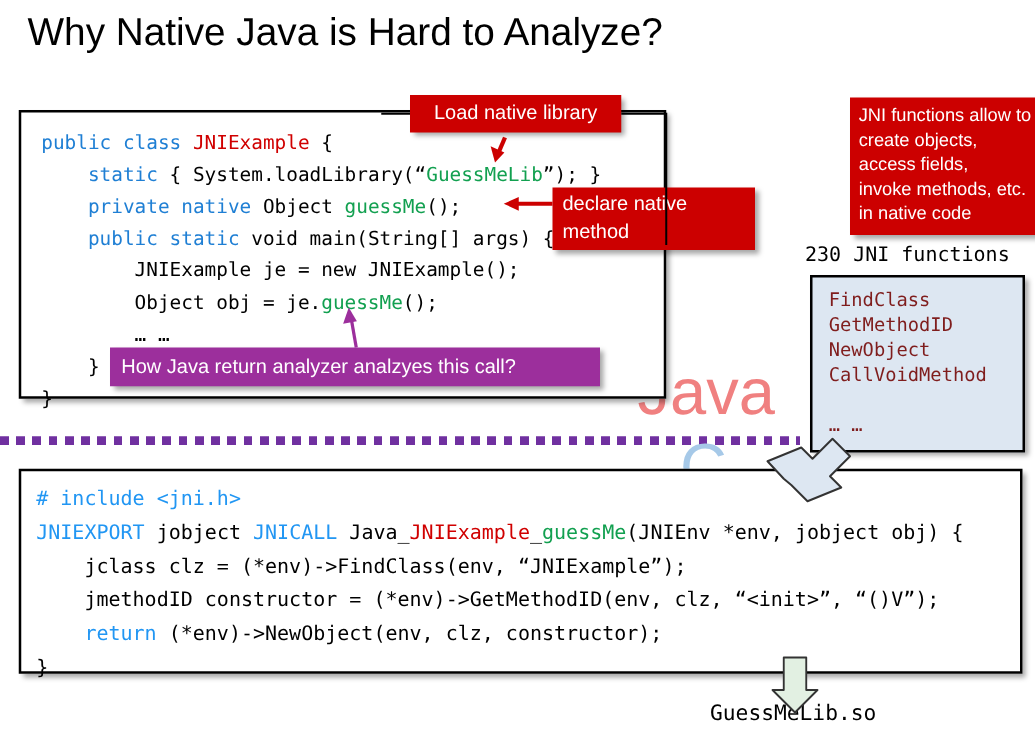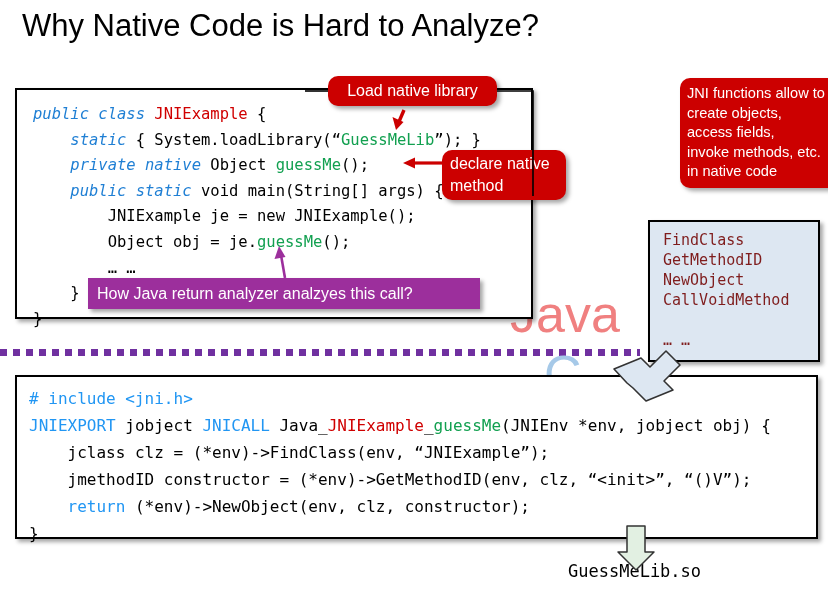--- a/index.html
+++ b/index.html
@@ -38,42 +38,41 @@
     color:#000000;
   }
   #java-code{
     position:absolute;left:16px;top:12px;
     font-size:15.5px;line-height:25.6px;
   }
   #c-code{
     position:absolute;left:12px;top:8px;
     font-size:16px;line-height:27px;
   }
-  .kw{color:#1f7fd4;font-style:italic;}      
+  .kw{color:#1f7fd4;}      
   .kw2{color:#2196f3;}
   .type-red{color:#d00000;}
   .grn{color:#12a050;}     
   .blk{color:#000000;}
 
   
   .redbox{
     position:absolute;
     background:#cc0000;
     color:#ffffff;
     font-family:"Liberation Sans", sans-serif;
     box-shadow:3px 3px 4px rgba(0,0,0,0.35);
     box-sizing:border-box;
-    border-radius:10px;
   }
   #callout-load-lib{
     left:328px;top:76px;width:169px;height:30px;
     font-size:16px;line-height:30px;text-align:center;
   }
   #callout-declare-native{
-    left:442px;top:150px;width:124px;height:50px;
+    left:442px;top:150px;width:162px;height:50px;
     font-size:16px;line-height:22px;padding:3px 0 0 8px;
   }
   #callout-jni-allow{
     left:640px;top:78px;width:184px;height:110px;
     font-size:14.6px;line-height:19.5px;padding:6px 0 0 7px;
   }
 
   
   #callout-analyzer{
     position:absolute;left:88px;top:278px;width:392px;height:31px;
@@ -136,21 +135,21 @@
     font-family:"Liberation Sans", sans-serif;
   }
 
   svg.ovl{position:absolute;left:0;top:0;width:828px;height:599px;pointer-events:none;}
 </style>
 </head>
 <body>
 
 <div class="slide">
 
-  <div id="slide-title">Why Native Code is Hard to Analyze?</div>
+  <div id="slide-title">Why Native Java is Hard to Analyze?</div>
 
   <div id="lang-divider"></div>
 
   <div id="label-java">Java</div>
   <div id="label-c">C</div>
 
   <div class="codebox" id="java-code-box">
     <div class="code" id="java-code"><span class="kw">public class </span><span class="type-red">JNIExample</span><span class="blk"> {</span>
     <span class="kw">static</span><span class="blk"> { System.loadLibrary(“</span><span class="grn">GuessMeLib</span><span class="blk">”); }</span>
     <span class="kw">private native</span><span class="blk"> Object </span><span class="grn">guessMe</span><span class="blk">();</span>
@@ -174,20 +173,21 @@
   <div class="redbox" id="callout-load-lib">Load native library</div>
   <div class="redbox" id="callout-declare-native" style="white-space:pre-line;">declare native
 method</div>
   <div class="redbox" id="callout-jni-allow" style="white-space:pre-line;margin-left:40px;">JNI functions allow to
 create objects,
 access fields,
 invoke methods, etc.
 in native code</div>
   <div id="callout-analyzer">How Java return analyzer analzyes this call?</div>
 
+  <div id="jni-count">230 JNI functions</div>
   <div id="jni-list-box">
     <div id="jni-list">FindClass
 GetMethodID
 NewObject
 CallVoidMethod
 
 … …</div>
   </div>
 
   <div id="output-lib">GuessMeLib.so</div>

